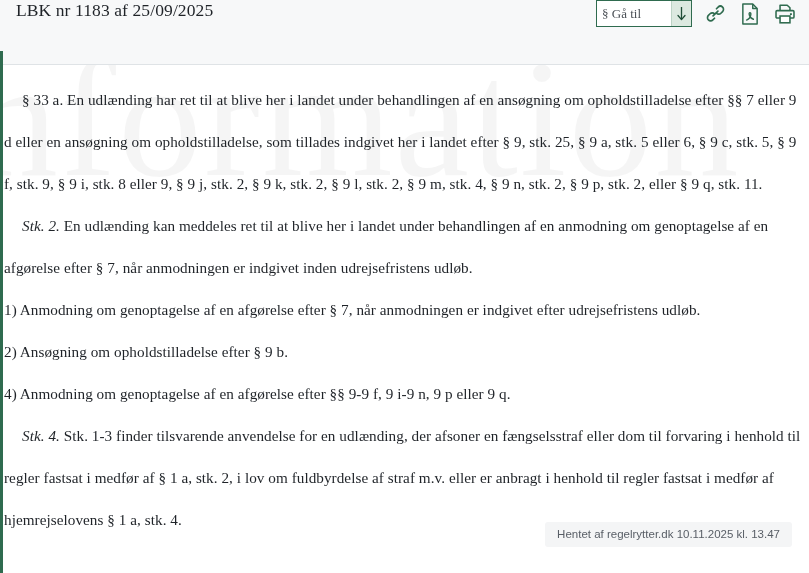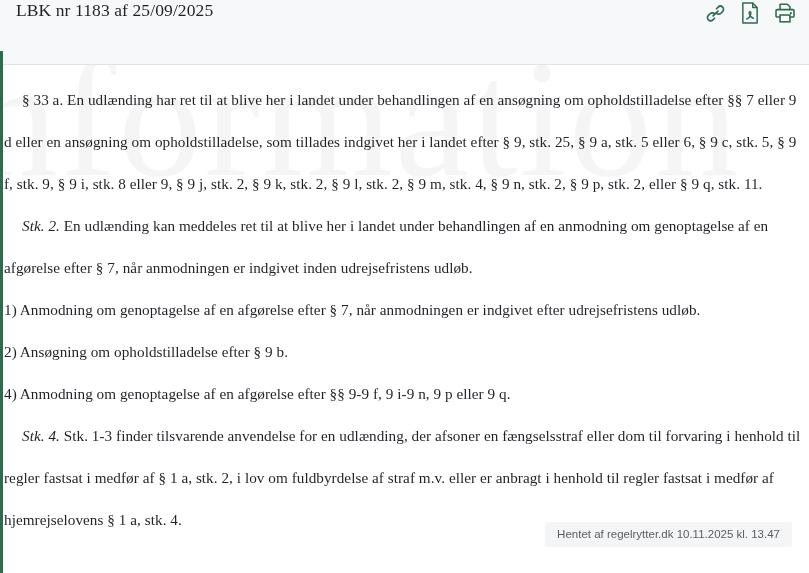--- a/index.html
+++ b/index.html
@@ -160,20 +160,29 @@
 </head>
 <body>
 
 <div class="header">
   <div class="header-title">LBK nr 1183 af 25/09/2025</div>
 
   <div class="header-spacer"></div>
 
   <div class="header-tools">
 
+    <div class="goto-combo">
+      <input class="goto-input" type="text" placeholder="§ Gå til" style="">
+      <div class="goto-arrow">
+        <svg width="11" height="16" viewBox="0 0 11 16" aria-hidden="true">
+          <path d="M5.5 1 L5.5 13" stroke="#1f4d36" stroke-width="1.3" fill="none"></path>
+          <path d="M2 9.5 L5.5 13.6 L9 9.5" stroke="#1f4d36" stroke-width="1.3" fill="none" stroke-linecap="round" stroke-linejoin="round"></path>
+        </svg>
+      </div>
+    </div>
 
     <button class="tool-icon">
       <svg width="21" height="21" viewBox="0 0 24 24" aria-hidden="true">
         <g stroke="#2f6b4f" stroke-width="1.9" fill="none" stroke-linecap="round">
           <path d="M9.2 14.8 L14.8 9.2"></path>
           <path d="M13.1 6.6 L15.0 4.7 a3.6 3.6 0 0 1 5.1 5.1 L18.2 11.7 a3.6 3.6 0 0 1 -5.1 0"></path>
           <path d="M10.9 17.4 L9.0 19.3 a3.6 3.6 0 0 1 -5.1 -5.1 L5.8 12.3 a3.6 3.6 0 0 1 5.1 0"></path>
         </g>
       </svg>
     </button>

